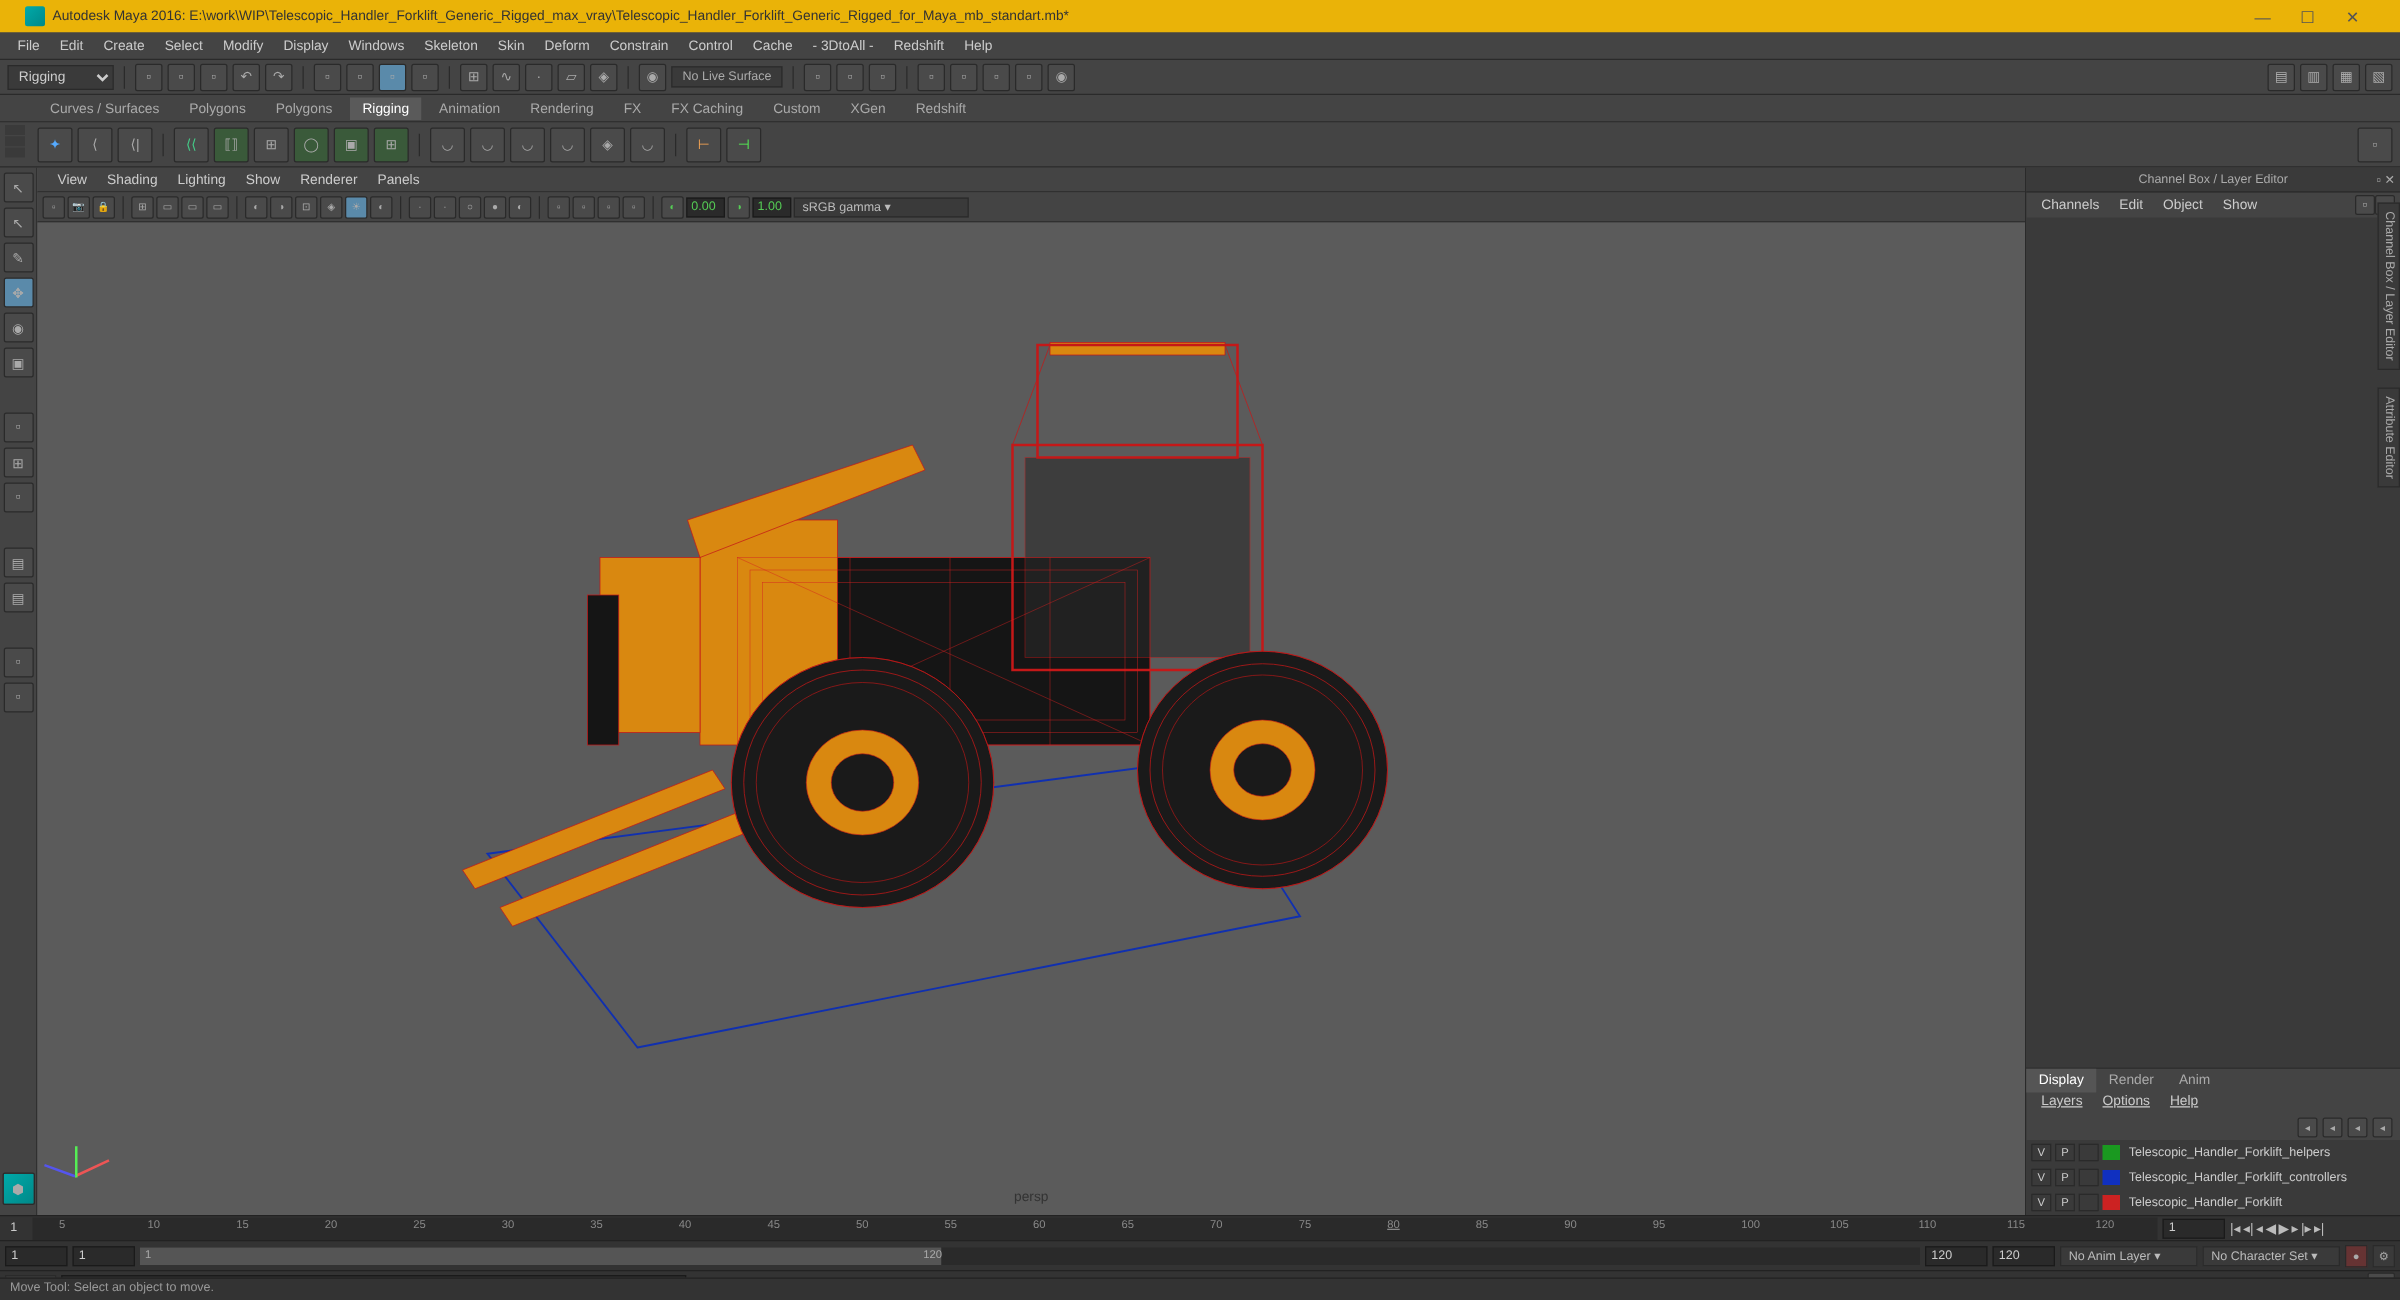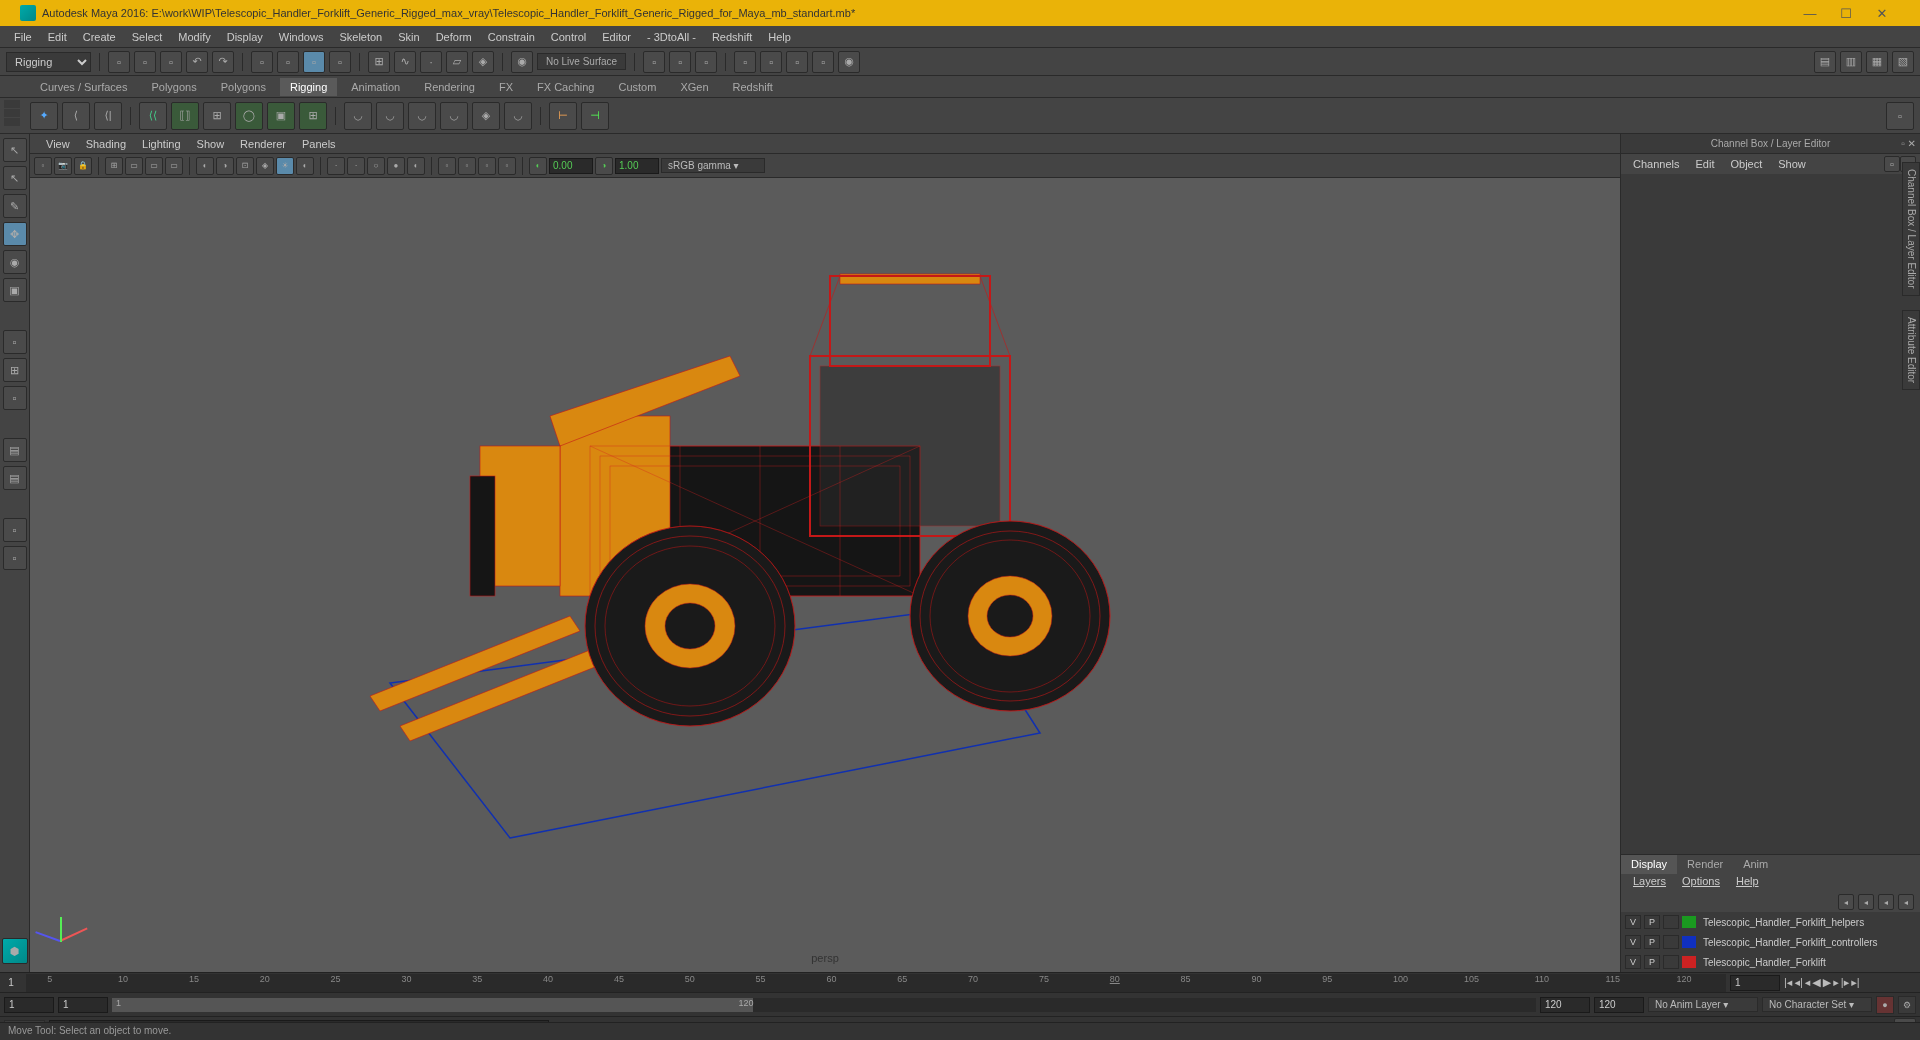--- a/index.html
+++ b/index.html
@@ -23,22 +23,22 @@
 .shelfrow .ticon { width:28px; height:28px; }
 .main { display:flex; height:calc(1040px - 26px - 22px - 28px - 22px - 36px - 20px - 24px - 24px); }
 .lefttools { width:30px; background:#444; border-right:1px solid #2a2a2a; display:flex; flex-direction:column; align-items:center; padding-top:4px; gap:4px; }
 .lefttools .ticon { width:24px; height:24px; }
 .lefttools .gap { height:20px; }
 .viewport-area { flex:1; display:flex; flex-direction:column; background:#5b5b5b; }
 .panelmenu { height:20px; background:#444; display:flex; align-items:center; padding:0 8px; border-bottom:1px solid #2a2a2a; }
 .panelmenu span { padding:2px 8px; font-size:11px; color:#ccc; }
 .paneltool { height:24px; background:#444; display:flex; align-items:center; padding:0 4px; gap:2px; border-bottom:1px solid #2a2a2a; }
 .paneltool .ticon { width:18px; height:18px; font-size:8px; }
-.numfield { width:44px; height:16px; background:#2a2a2a; border:1px solid #1a1a1a; color:#5c5; font-size:10px; padding:0 3px; }
-.colorspace { background:#3a3a3a; border:1px solid #2a2a2a; padding:1px 6px; font-size:10px; width:104px; }
+.numfield { width:31px; height:16px; background:#2a2a2a; border:1px solid #1a1a1a; color:#5c5; font-size:10px; padding:0 3px; }
+.colorspace { background:#3a3a3a; border:1px solid #2a2a2a; padding:1px 6px; font-size:10px; width:140px; }
 .canvas { flex:1; position:relative; background:#5b5b5b; overflow:hidden; }
 .persp-label { position:absolute; bottom:8px; left:50%; transform:translateX(-50%); font-size:11px; color:#333; }
 .axis { position:absolute; bottom:18px; left:18px; width:50px; height:50px; }
 .axis .x { position:absolute; bottom:12px; left:12px; width:30px; height:2px; background:#e55; transform-origin:left; transform:rotate(-25deg); }
 .axis .y { position:absolute; bottom:12px; left:12px; width:2px; height:25px; background:#5e5; bottom:12px; }
 .axis .z { position:absolute; bottom:12px; left:12px; width:26px; height:2px; background:#55e; transform-origin:left; transform:rotate(200deg); }
 .forklift-svg { position:absolute; top:40%; left:44%; transform:translate(-50%,-50%); }
 .rightpanel { width:300px; background:#444; border-left:1px solid #2a2a2a; display:flex; flex-direction:column; }
 .cbox-title { height:20px; background:#3a3a3a; display:flex; align-items:center; justify-content:center; font-size:10px; color:#aaa; border-bottom:1px solid #2a2a2a; position:relative; }
 .cbox-menu { height:20px; display:flex; align-items:center; padding:0 4px; }
@@ -97,21 +97,21 @@
     <span>Create</span>
     <span>Select</span>
     <span>Modify</span>
     <span>Display</span>
     <span>Windows</span>
     <span>Skeleton</span>
     <span>Skin</span>
     <span>Deform</span>
     <span>Constrain</span>
     <span>Control</span>
-    <span>Editor</span>
+    <span>Cache</span>
     <span>- 3DtoAll -</span>
     <span>Redshift</span>
     <span>Help</span>
   </div>
 
 <div class="toolrow">
   <select class="workspace-select"><option>Rigging</option></select>
   <div class="tsep"></div>
   <div class="ticon">▫</div>
   <div class="ticon">▫</div>

